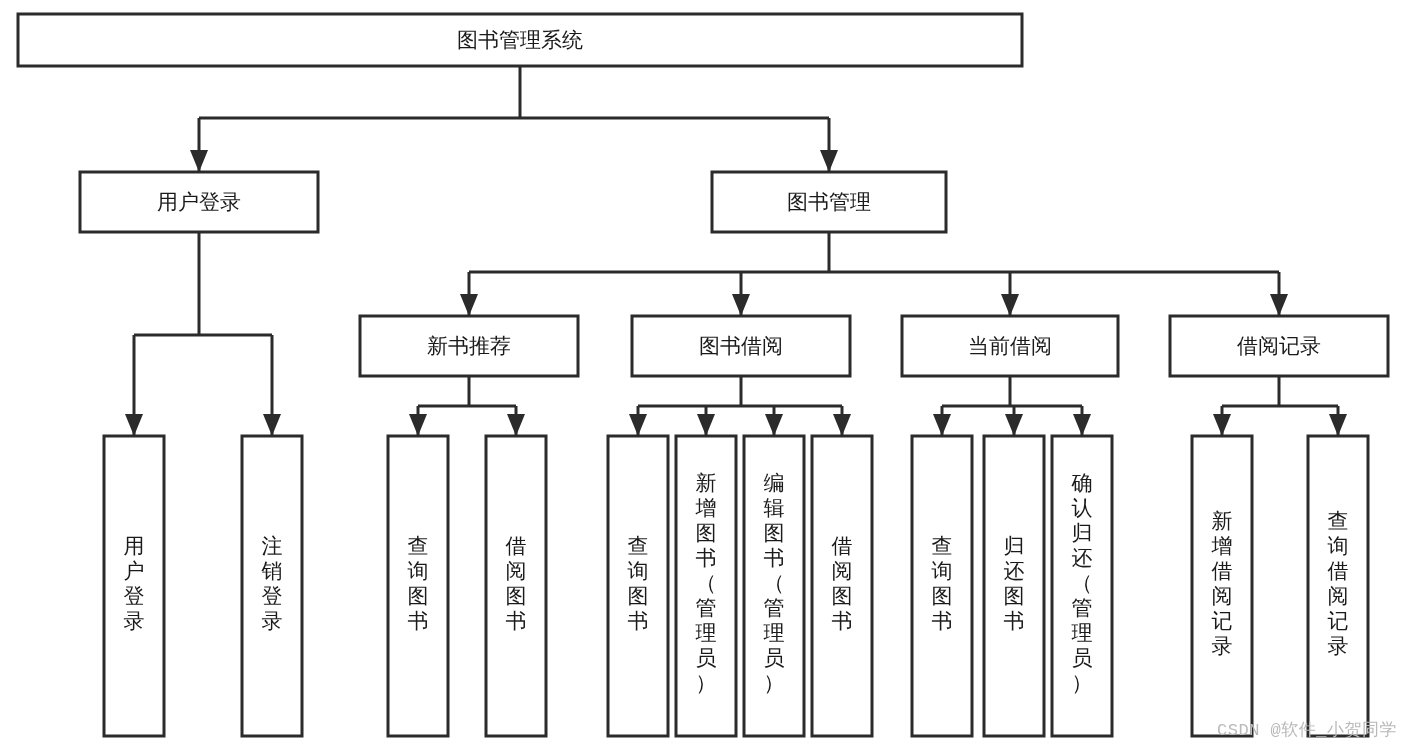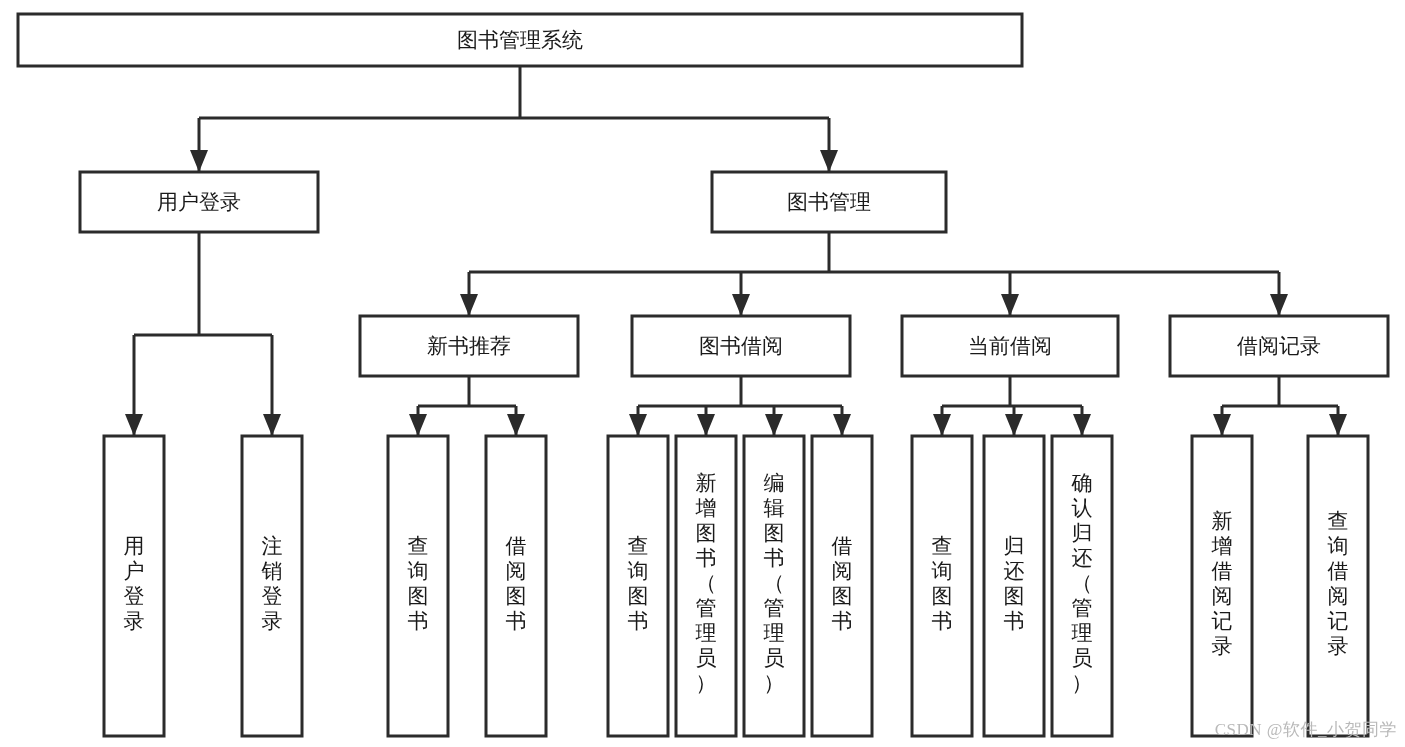--- a/index.html
+++ b/index.html
@@ -51,21 +51,21 @@
   .node-label-v {
     font-family: "Liberation Sans", "DejaVu Sans", sans-serif;
     font-size: 21px;
     fill: #1a1a1a;
     text-anchor: middle;
   }
   .watermark {
     position: absolute;
     right: 8px;
     bottom: 6px;
-    font-family: Liberation Serif, serif;
+    font-family: Liberation Mono, monospace;
     font-size: 17px;
     color: #b9b9b9;
     letter-spacing: 0.5px;
     white-space: nowrap;
     user-select: none;
   }
 </style>
 </head>
 <body>
 

